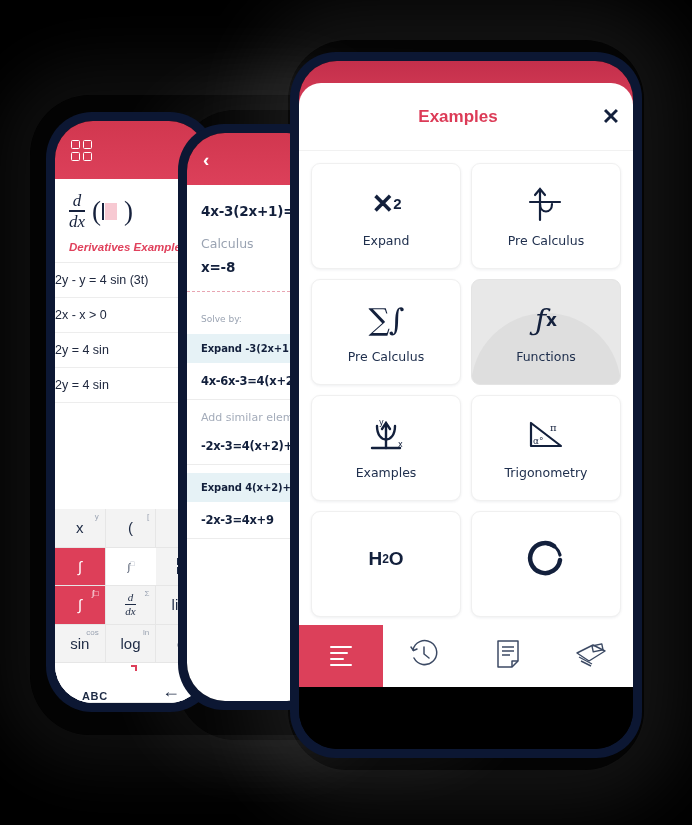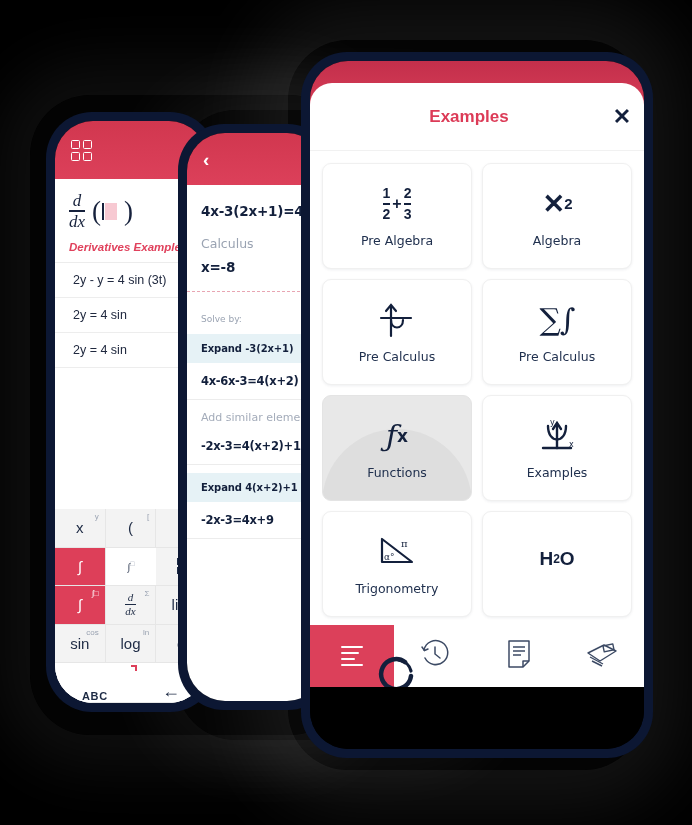--- a/index.html
+++ b/index.html
@@ -46,21 +46,21 @@
   .ddx .den{ font-size:17px; display:block; }
   .paren{ font-size:27px; color:#16213c; margin-left:7px;
           font-family:"Liberation Serif", serif; }
   .caret{ display:inline-block; width:2px; height:17px; background:#16213c;
           vertical-align:-3px; margin:0 1px; }
   .hl{ display:inline-block; width:12px; height:17px; background:#f7c9d2;
        vertical-align:-3px; }
   .p1-sub{ color:#e0415c; font-style:italic; font-size:11.5px; font-weight:700;
            padding:7px 14px 9px; white-space:nowrap; }
   .p1-list{ border-top:1px solid #ececec; }
-  .p1-list div{ font-size:12.5px; color:#20293f; padding:10px 18px;
+  .p1-list div{ font-size:12.5px; color:#20293f; padding:10px 0;
                 border-bottom:1px solid #ededed; white-space:nowrap; }
   .p1-kbtop{ position:absolute; left:0; right:0; top:288px; height:42px;
              background:#fff; display:flex; align-items:center;
              justify-content:flex-end; padding-right:4px; }
   .p1-kbtop span{ font-size:21px; color:#2c3a57;
                   font-family:"Liberation Serif", serif; }
   .kb{ position:absolute; left:0; right:0; top:330px; bottom:0; background:#f3f3f3;
        display:grid; grid-template-columns:repeat(3,1fr);
        grid-template-rows:repeat(4,1fr) 40px; }
   .key{ position:relative; border-right:1px solid #e6e6e6;
@@ -96,21 +96,21 @@
   .dashed{ margin:16px 0 0; border-top:1.5px dashed #e8a5b2; }
   .p2-steps{ font-size:12.5px; color:#9aa3b2; padding:17px 14px 0; }
   .p2-solve{ font-size:9px; color:#9aa3b2; padding:22px 14px 10px; }
   .hintrow{ background:#e6f2f6; font-size:10px; font-weight:700; color:#13203c;
             padding:9px 14px; white-space:nowrap; letter-spacing:-.1px; }
   .eqrow{ font-size:11.5px; font-weight:700; color:#13203c; padding:11px 14px;
           border-bottom:1px solid #ececec; white-space:nowrap; letter-spacing:-.3px; }
   .noterow{ font-size:11px; color:#a4acba; padding:11px 14px 4px; white-space:nowrap; }
 
   
-  #phone3{ left:290px; top:52px; width:352px; height:706px;margin-left:11px; }
+  #phone3{ left:290px; top:52px; width:352px; height:706px; }
   #phone3 .screen{ background:#000; border-radius:38px; }
   .p3-redtop{ position:absolute; left:0; right:0; top:0; height:58px;
               background:linear-gradient(180deg,#c32f4b 0%,#dc405a 100%); }
   .sheet{ position:absolute; left:0; right:0; top:22px; bottom:62px;
           background:#fff; border-radius:22px 22px 0 0; overflow:hidden;
           display:flex; flex-direction:column; }
   .sheet-head{ height:68px; display:flex; align-items:center; flex:0 0 auto;
                border-bottom:1px solid #f1f1f1; position:relative; }
   .sheet-title{ flex:1; text-align:center; color:#dc3b57; font-size:17px;
                 font-weight:700; padding-left:28px; }
@@ -187,20 +187,21 @@
           <span class="paren">(</span>
           <span class="caret"></span>
           <span class="hl"></span>
           <span class="paren">)</span>
         </div>
 
         <div class="p1-sub">Derivatives Example</div>
 
         <div class="p1-list">
           <div>2y - y = 4 sin (3t)</div>
+          <div>2x - x &gt; 0</div>
           <div>2y = 4 sin</div>
           <div>2y = 4 sin</div>
         </div>
 
         <div class="p1-kbtop">
           <span>∫<span style="font-size:11px">𝑓𝑟</span></span>
         </div>
 
         <div class="kb">
           <div class="key">x<sup>y</sup></div>
@@ -275,43 +276,27 @@
 
       <div class="sheet">
 
         <div class="sheet-head">
           <div class="sheet-title">Examples</div>
           <div class="close-x">✕</div>
         </div>
 
         <div class="grid">
 
-          <div class="tile">
-            <div class="ic">
-              <span class="sfrac">
-                <span>1</span>
-                <i></i>
-                <span>2</span>
-              </span>
-              <span class="plus">+</span>
-              <span class="sfrac">
-                <span>2</span>
-                <i></i>
-                <span>3</span>
-              </span>
-            </div>
-            <div class="tl">Pre Algebra</div>
-          </div>
 
           <div class="tile">
             <div class="ic">
               <span class="xsq">✕</span>
                 <sup class="xsq" style="font-size:15px">2</sup>
             </div>
-            <div class="tl">Algebra</div>
+            <div class="tl">Expand</div>
           </div>
 
           <div class="tile">
             <div class="ic">
               <svg width="40" height="36" viewBox="0 0 40 36" fill="none" stroke="#13203c" stroke-width="2.2" stroke-linecap="round">
                 <path d="M14 34 V4"></path>
                   <path d="M9 9 L14 3 L19 9"></path>
                 <path d="M4 16 H34"></path>
                 <path d="M14 18 C14 28 26 28 26 18"></path>
               </svg>

